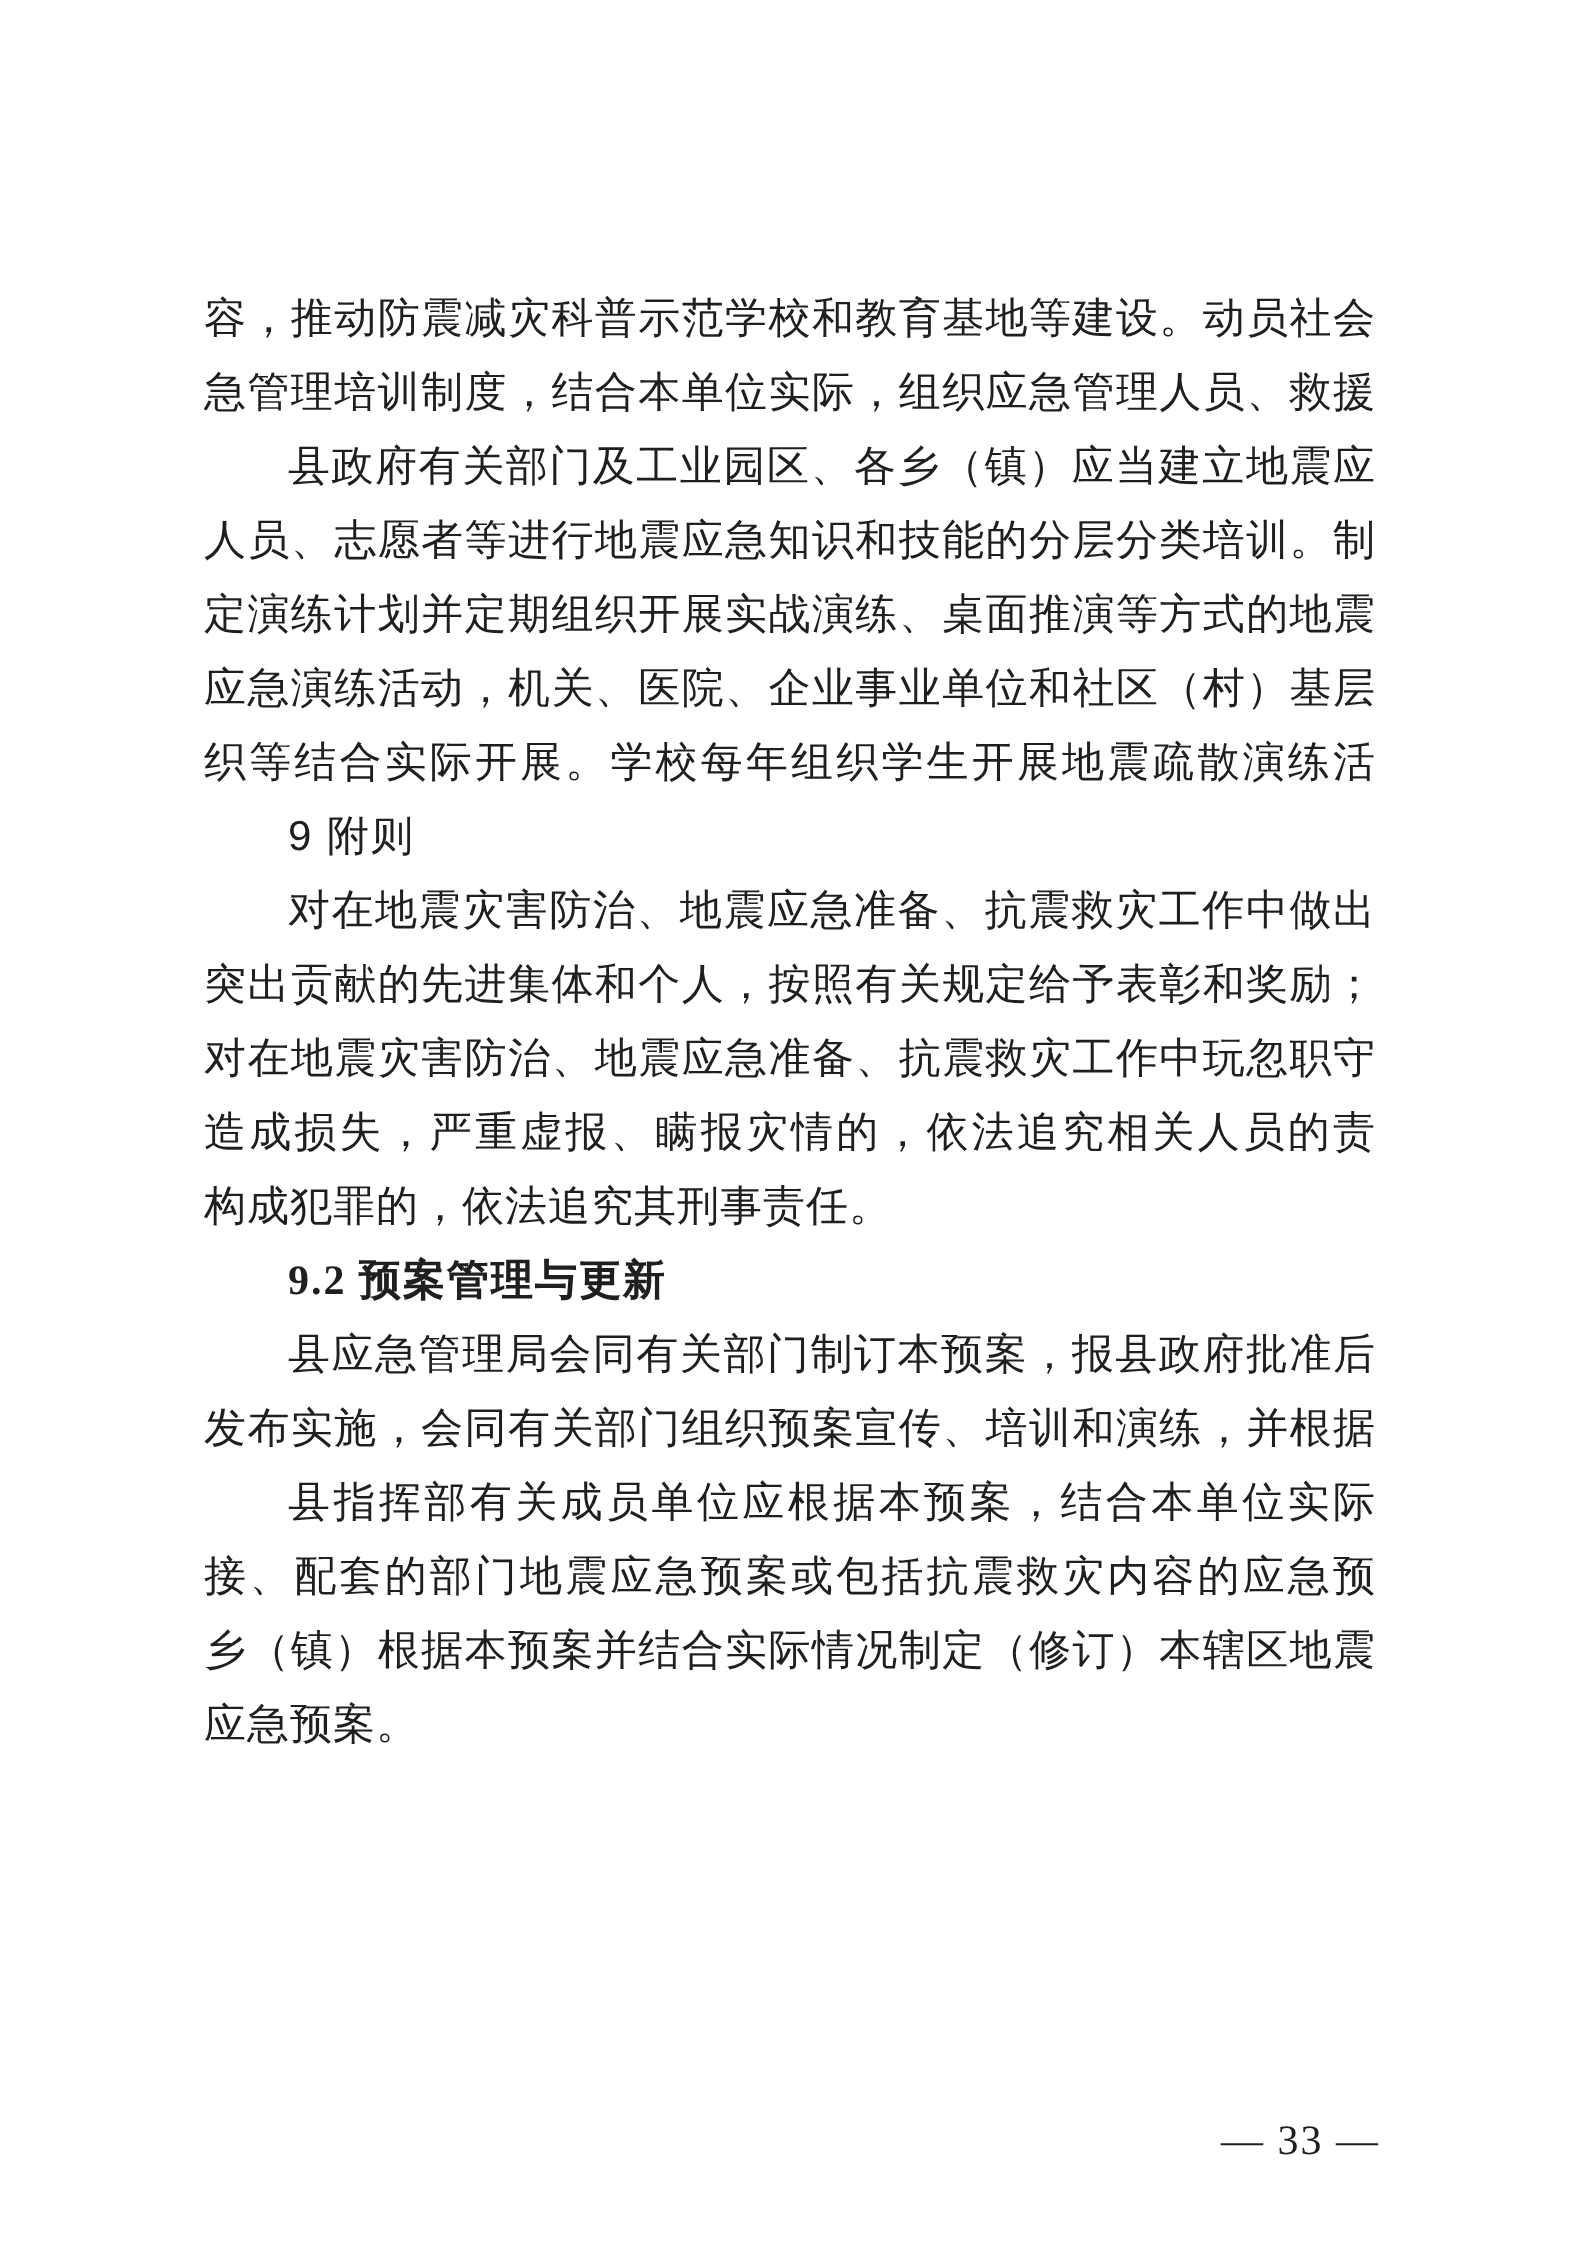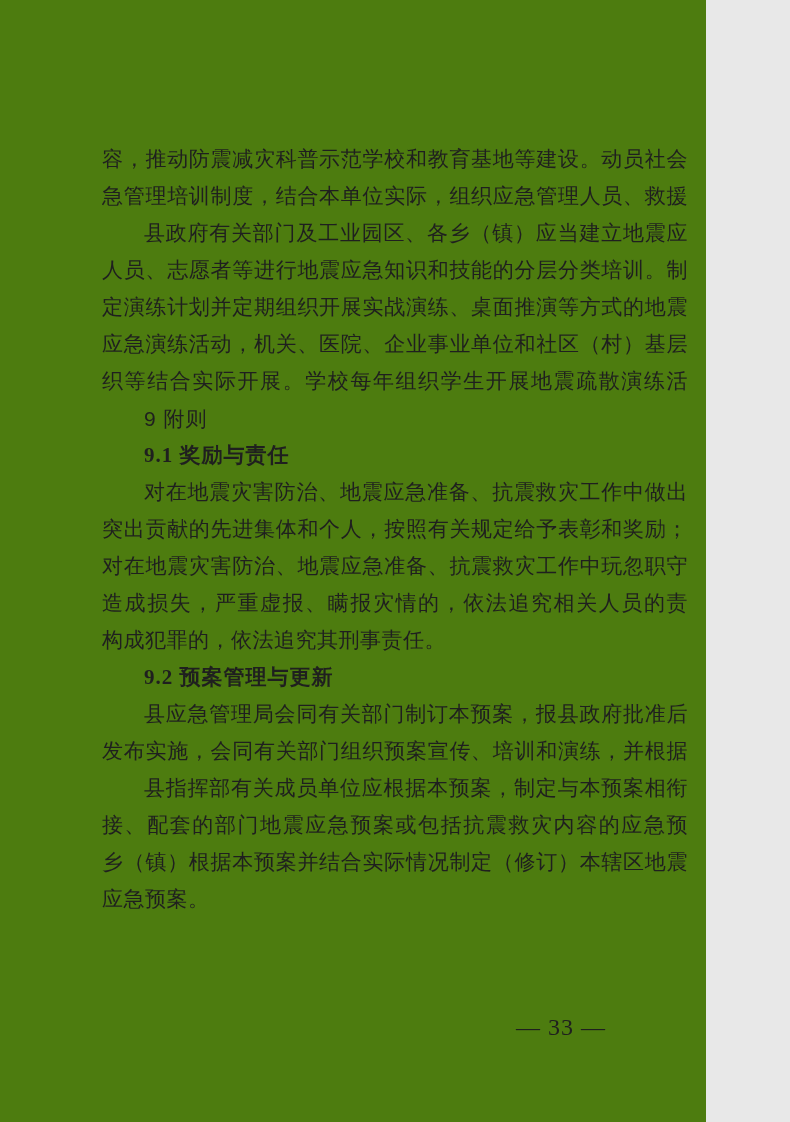--- a/index.html
+++ b/index.html
@@ -2,23 +2,23 @@
 <html><head>
 <meta charset="utf-8">
 <style>
   html, body {
     margin: 0;
     padding: 0;
     background: #e8e8e8;
   }
   .page {
     position: relative;
-    width: 706px;
+    width: 790px;
     height: 1122px;
-    background: #4d7c0f;
+    background: #ffffff;
     overflow: hidden;
     font-family: "Liberation Serif", serif;
     color: #1f1f1f;
   }
   .textblock {
     position: absolute;
     left: 102px;
     top: 141px;
     width: 586px;
   }
@@ -41,51 +41,50 @@
     font-family: "Liberation Sans", sans-serif;
     font-weight: 400;
     letter-spacing: 1px;
   }
   .h2 {
     font-weight: 700;
     letter-spacing: 1px;
   }
   .footer {
     position: absolute;
-    top: 1009px;
+    top: 1052px;
     right: 100px;
     height: 37px;
     line-height: 37px;
-    font-size: 24px;
+    font-size: 21px;
     letter-spacing: 1px;
     color: #1f1f1f;
   }
 </style>
 </head>
 <body>
 
 <div class="page">
   <div class="textblock">
     <div class="ln j">容，推动防震减灾科普示范学校和教育基地等建设。动员社会</div>
     <div class="ln j">急管理培训制度，结合本单位实际，组织应急管理人员、救援</div>
     <div class="ln j ind">县政府有关部门及工业园区、各乡（镇）应当建立地震应</div>
     <div class="ln j">人员、志愿者等进行地震应急知识和技能的分层分类培训。制</div>
     <div class="ln j">定演练计划并定期组织开展实战演练、桌面推演等方式的地震</div>
     <div class="ln j">应急演练活动，机关、医院、企业事业单位和社区（村）基层组</div>
     <div class="ln j">织等结合实际开展。学校每年组织学生开展地震疏散演练活动。</div>
     <div class="ln h1 ind">9 附则</div>
-    <div class="ln h2 ind">9.1 奖励与责任</div>
     <div class="ln j ind">对在地震灾害防治、地震应急准备、抗震救灾工作中做出</div>
     <div class="ln j">突出贡献的先进集体和个人，按照有关规定给予表彰和奖励；</div>
     <div class="ln j">对在地震灾害防治、地震应急准备、抗震救灾工作中玩忽职守</div>
     <div class="ln j">造成损失，严重虚报、瞒报灾情的，依法追究相关人员的责任；</div>
     <div class="ln">构成犯罪的，依法追究其刑事责任。</div>
     <div class="ln h2 ind">9.2 预案管理与更新</div>
     <div class="ln j ind">县应急管理局会同有关部门制订本预案，报县政府批准后</div>
     <div class="ln j">发布实施，会同有关部门组织预案宣传、培训和演练，并根据</div>
-    <div class="ln j ind">县指挥部有关成员单位应根据本预案，制定与本预案相衔</div>
+    <div class="ln j ind">县指挥部有关成员单位应根据本预案，结合本单位实际</div>
     <div class="ln j">接、配套的部门地震应急预案或包括抗震救灾内容的应急预案。</div>
     <div class="ln j">乡（镇）根据本预案并结合实际情况制定（修订）本辖区地震</div>
     <div class="ln">应急预案。</div>
   </div>
 
   <div class="footer">— 33 —</div>
 </div>
 
 </body></html>

